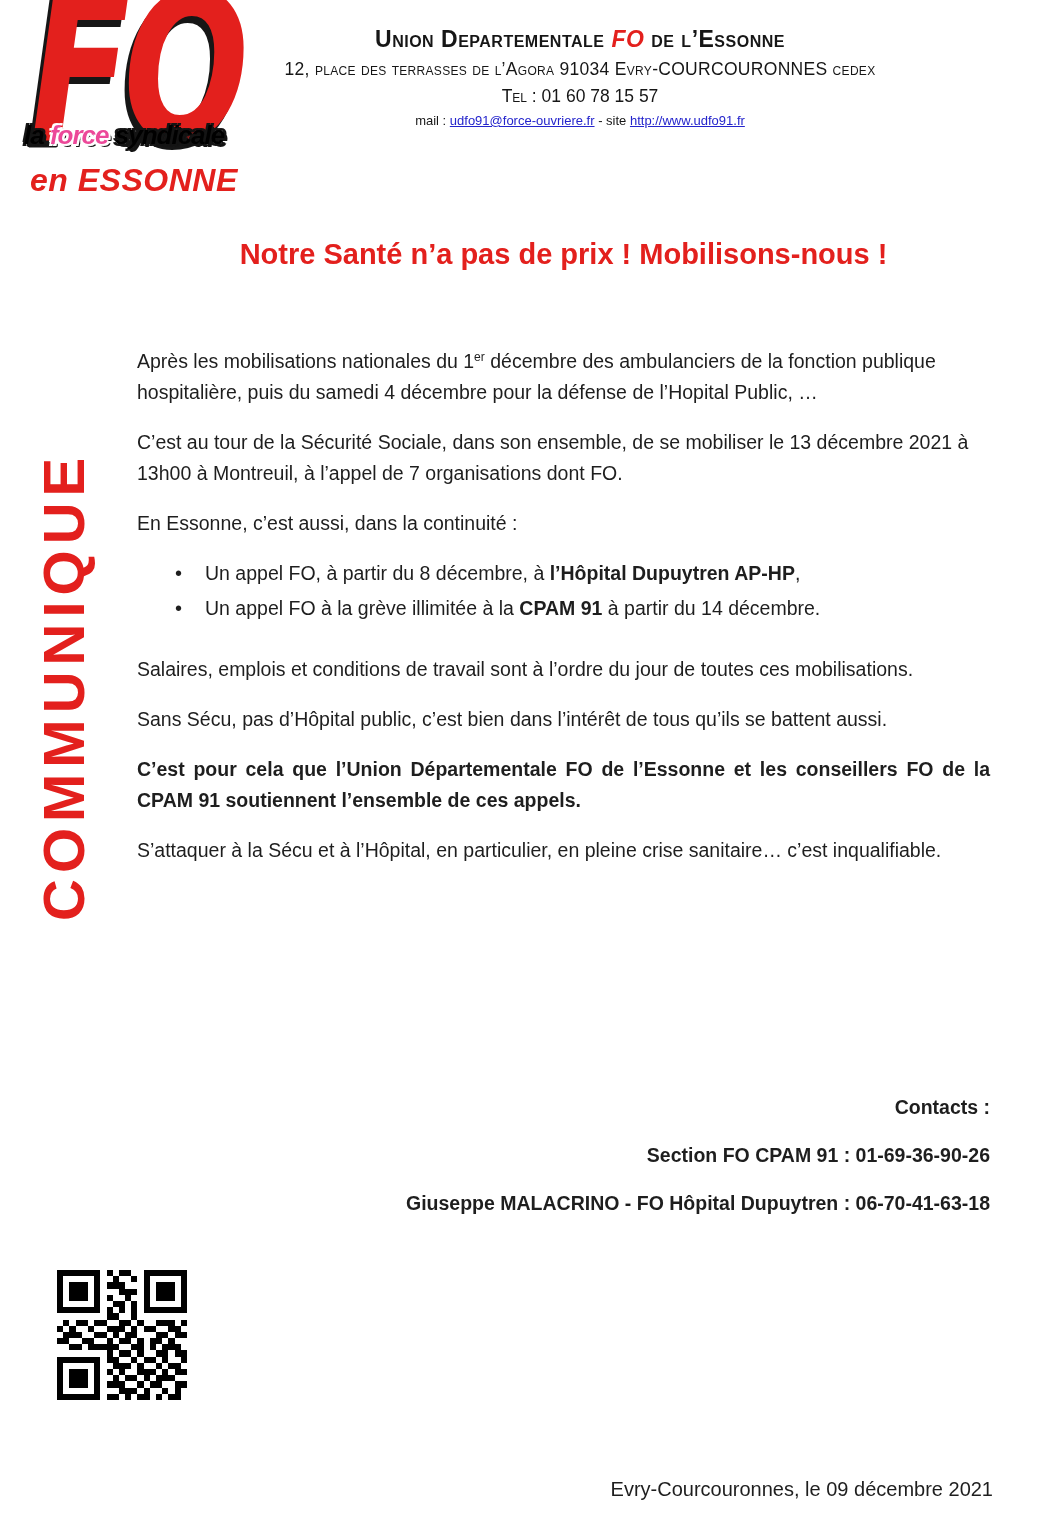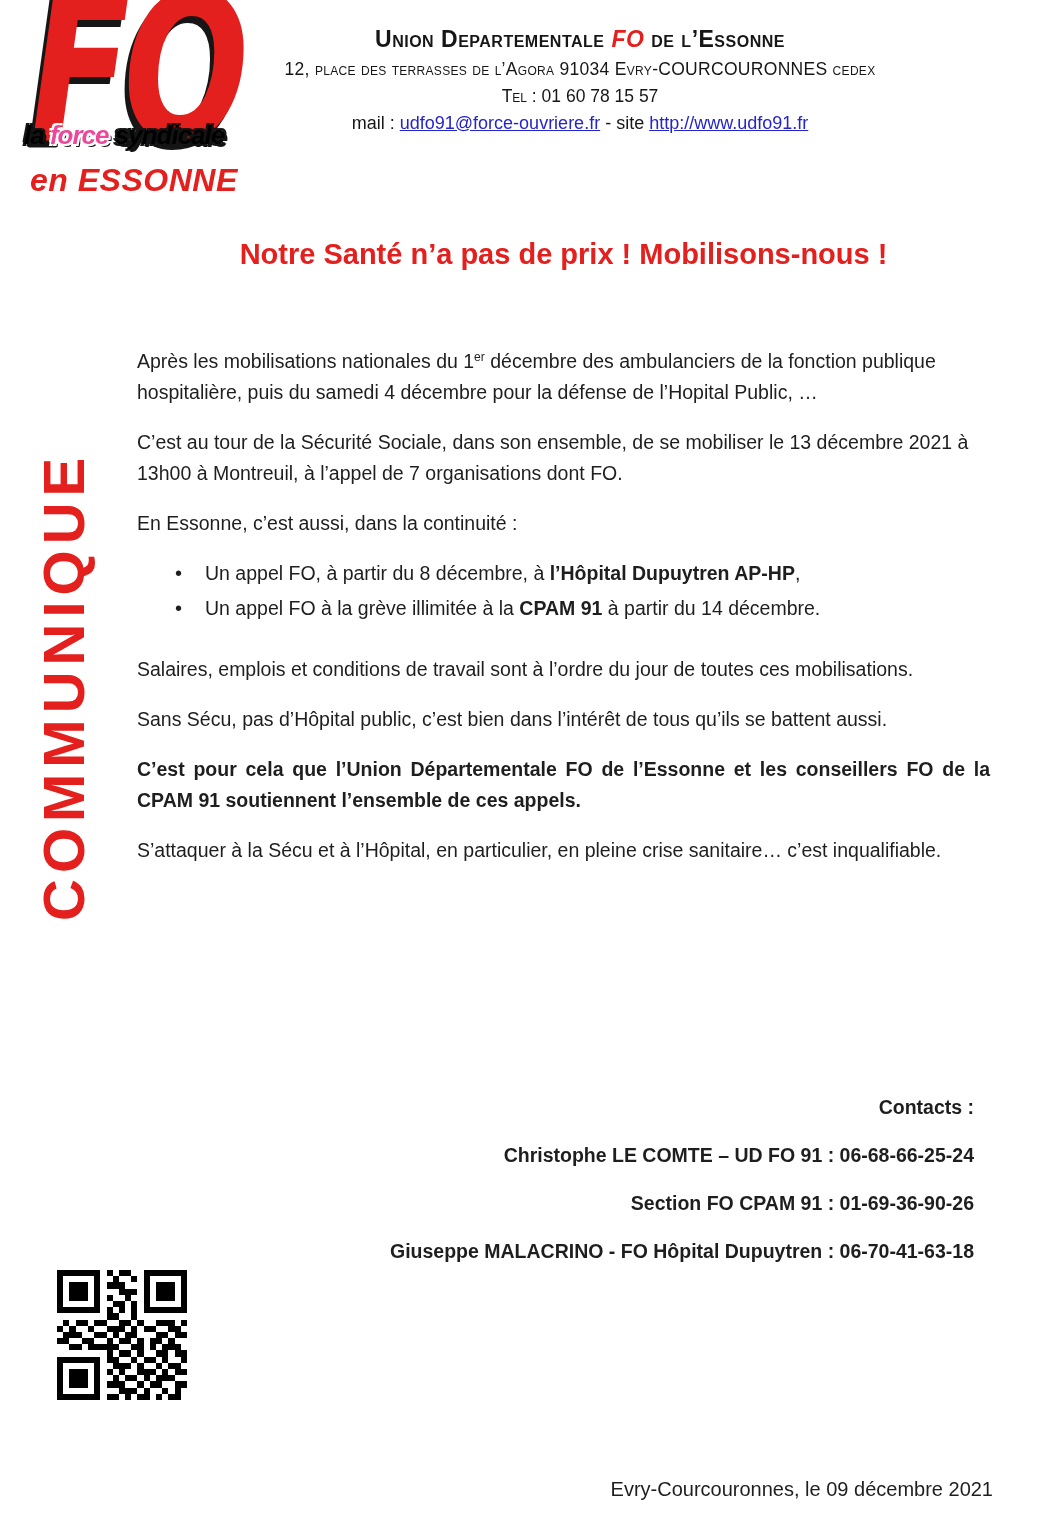--- a/index.html
+++ b/index.html
@@ -41,21 +41,21 @@
     font-weight:bold;font-style:italic;font-size:32px;color:var(--red);
     letter-spacing:0.5px;white-space:nowrap;
   }
 
   
   .header{position:absolute;left:160px;top:26px;width:840px;text-align:center;color:#161616;}
   .h-org{font-size:23px;font-weight:bold;font-variant:small-caps;letter-spacing:0.5px;}
   .h-org .fo-red{color:var(--red);font-style:italic;}
   .h-addr{font-size:17.5px;font-variant:small-caps;margin-top:6px;letter-spacing:0.3px;}
   .h-tel{font-size:17.5px;font-variant:small-caps;margin-top:6px;}
-  .h-mail{font-size:18px;margin-top:6px;}
+  .h-mail{font-size:13px;margin-top:6px;}
   .h-mail a{color:var(--link);text-decoration:underline;cursor:pointer;}
 
   
   .title{
     position:absolute;left:137px;top:238px;width:853px;margin:0;
     text-align:center;font-size:29px;font-weight:bold;color:var(--red);
   }
 
   
   .banner{
@@ -70,21 +70,21 @@
   .bodytext p{margin:0 0 19px 0;}
   .bodytext ul{margin:0 0 30px 0;padding:0 0 0 38px;list-style:none;}
   .bodytext li{margin:0 0 4px 0;padding-left:30px;position:relative;}
   .bodytext li::before{content:"\2022";position:absolute;left:0;top:0;font-size:20px;}
   .just{text-align:justify;}
   sup{font-size:0.62em;line-height:0;}
 
   
   .contacts{position:absolute;left:137px;top:1092px;width:853px;text-align:right;
     font-weight:bold;font-size:19.5px;}
-  .contacts p{margin:0 16px 17px 0;line-height:31px;}
+  .contacts p{margin:0 0 17px 0;line-height:31px;}
 
   
   .qr{position:absolute;left:57px;top:1270px;display:grid;
     grid-template-columns:repeat(21,6.2px);grid-auto-rows:6.2px;}
   .qr div{width:6.2px;height:6.2px;}
   .qr .on{background:#000;}
 
   
   .dateline{position:absolute;left:137px;top:1478px;width:856px;text-align:right;font-size:20px;}
 </style>
@@ -119,21 +119,20 @@
       <li><span>Un appel FO à la grève illimitée à la </span><span style="font-weight: bold; text-align: center;">CPAM 91</span><span> à partir du 14 décembre.</span></li>
     </ul>
     <p><span>Salaires, emplois et conditions de travail sont à l’ordre du jour de toutes ces mobilisations.</span></p>
     <p><span>Sans Sécu, pas d’Hôpital public, c’est bien dans l’intérêt de tous qu’ils se battent aussi.</span></p>
     <p class="just"><span style="font-weight: bold;">C’est pour cela que l’Union Départementale FO de l’Essonne et les conseillers FO de la CPAM 91 soutiennent l’ensemble de ces appels.</span></p>
     <p><span>S’attaquer à la Sécu et à l’Hôpital, en particulier, en pleine crise sanitaire… c’est inqualifiable.</span></p>
   </main>
 
   <section class="contacts">
     <p>Contacts :</p>
-    <p>Christophe LE COMTE – UD FO 91 : 06-68-66-25-24</p>
     <p>Section FO CPAM 91 : 01-69-36-90-26</p>
     <p>Giuseppe MALACRINO - FO Hôpital Dupuytren : 06-70-41-63-18</p>
   </section>
 
   <div class="qr">
       <div class="on"></div>
       <div class="on"></div>
       <div class="on"></div>
       <div class="on"></div>
       <div class="on"></div>

